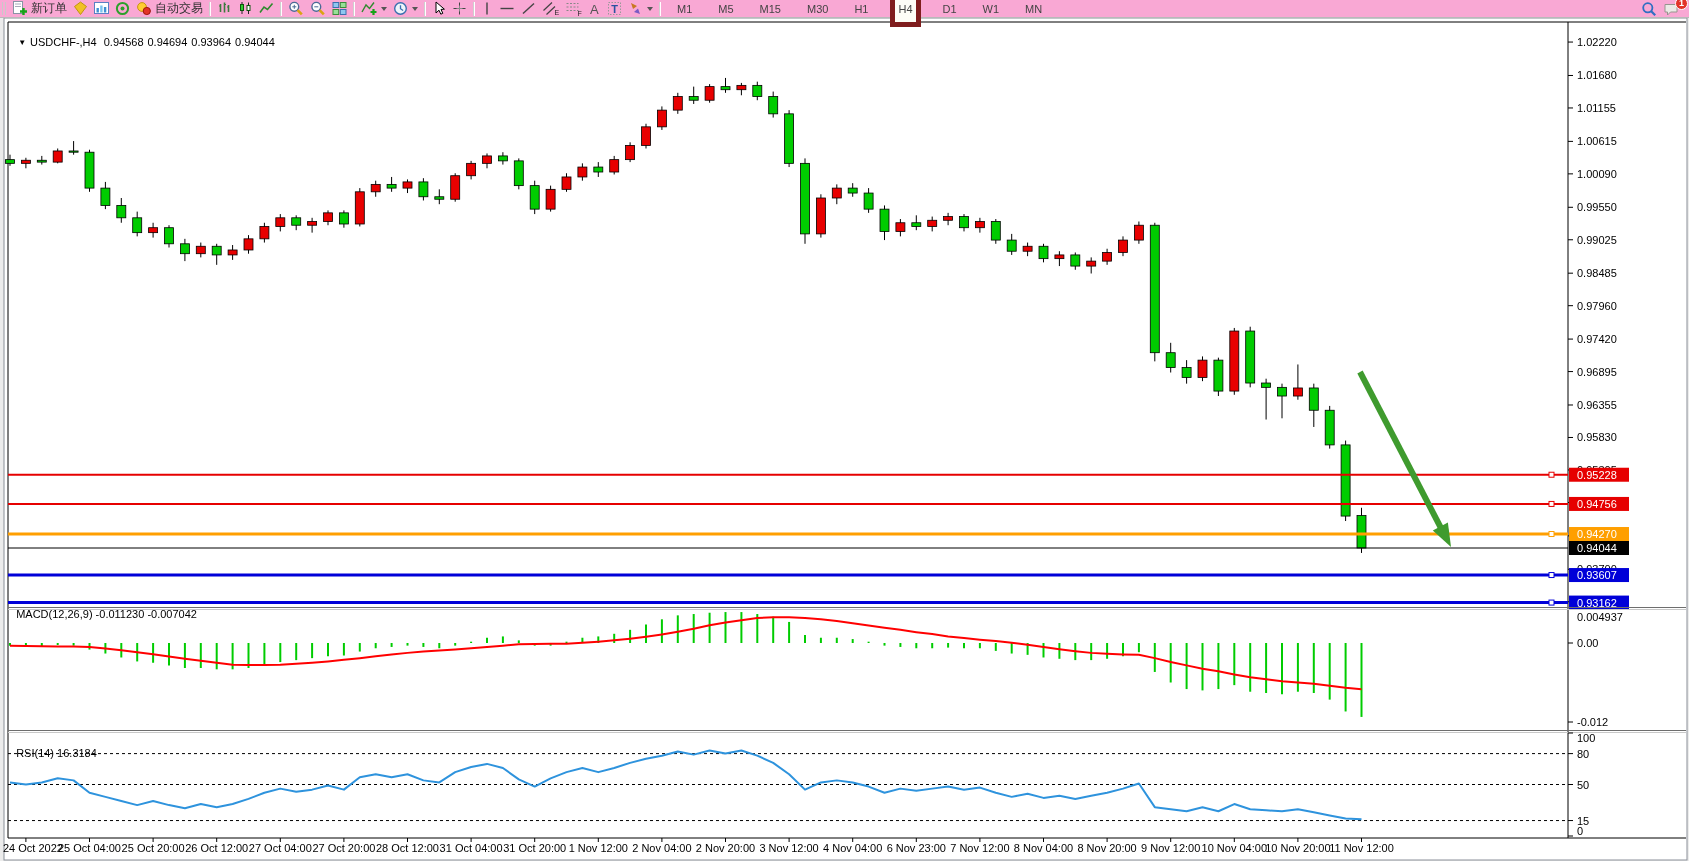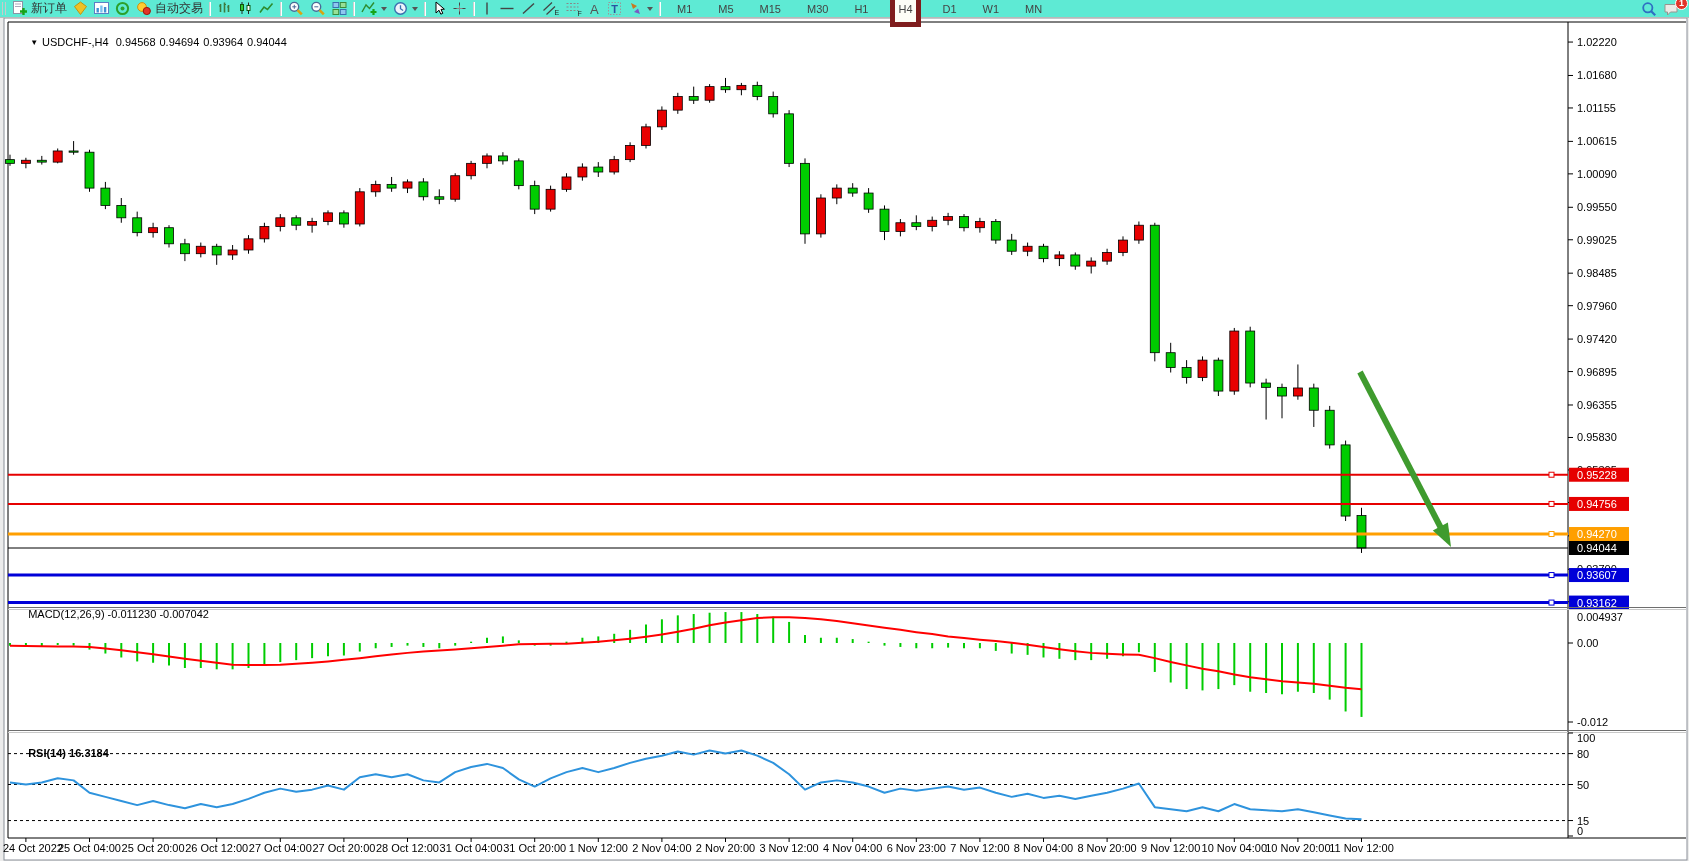--- a/index.html
+++ b/index.html
@@ -1,42 +1,42 @@
 <!DOCTYPE html>
 <html><head>
 <meta charset="utf-8">
 <style>
   html,body{margin:0;padding:0;}
   body{width:1689px;height:861px;overflow:hidden;background:#ececec;
        font-family:"Liberation Sans","DejaVu Sans",sans-serif;position:relative;}
   
-  #toolbar{position:absolute;left:0;top:0;width:1689px;height:17px;background:#5eead4;
+  #toolbar{position:absolute;left:0;top:0;width:1689px;height:17px;background:#f9a8d4;
            border-bottom:1px solid #b9b9b9;display:flex;align-items:center;z-index:3;
            font-size:12px;color:#333;}
   .grip{width:5px;height:13px;margin:0 2px;
         background:repeating-linear-gradient(90deg,#c9c9c9 0 1px,transparent 1px 3px);}
   .tbtn{display:flex;align-items:center;gap:3px;padding:0 3px;height:16px;cursor:default;}
   .tbtn svg{display:block;}
   .sep{width:1px;height:14px;background:#cfcfcf;border-right:1px solid #fff;margin:0 3px;}
   .caret{width:0;height:0;border-left:3px solid transparent;border-right:3px solid transparent;
          border-top:4px solid #555;margin-left:1px;}
   .tf{min-width:24px;text-align:center;font-size:11px;color:#444;padding:7px 3px;
       border:1px solid transparent;margin:0 9px;}
   .tf.active{background:#fdfdf6;border:5px solid #7f1d1d;}
   #right-tools{margin-left:auto;display:flex;align-items:center;margin-right:6px;}
   .badge{position:absolute;right:-5px;top:-4px;background:#e23328;color:#fff;font-size:9px;
          font-weight:bold;border-radius:7px;min-width:11px;height:11px;line-height:11px;
          text-align:center;border:1px solid #fff;}
   
-  .ovl{position:absolute;z-index:2;font-size:11px;color:#000;white-space:pre;margin-left:12px;}
+  .ovl{position:absolute;z-index:2;font-size:11px;color:#000;white-space:pre;}
   #chart-header{left:12px;top:24px;}
   #chart-header .tri{font-size:8px;margin-right:4px;vertical-align:1px;}
   #chart-header span{margin-right:4px;}
   #macd-label{left:10px;top:596px;}
-  #rsi-label{left:10px;top:735px;font-weight:bold;}
+  #rsi-label{left:10px;top:735px;}
   svg#chart-svg{position:absolute;left:0;top:0;z-index:1;}
 </style>
 </head>
 <body>
 
 <div id="toolbar">
   <div class="grip"></div>
 
   <div class="tbtn">
     <svg width="16" height="15">

